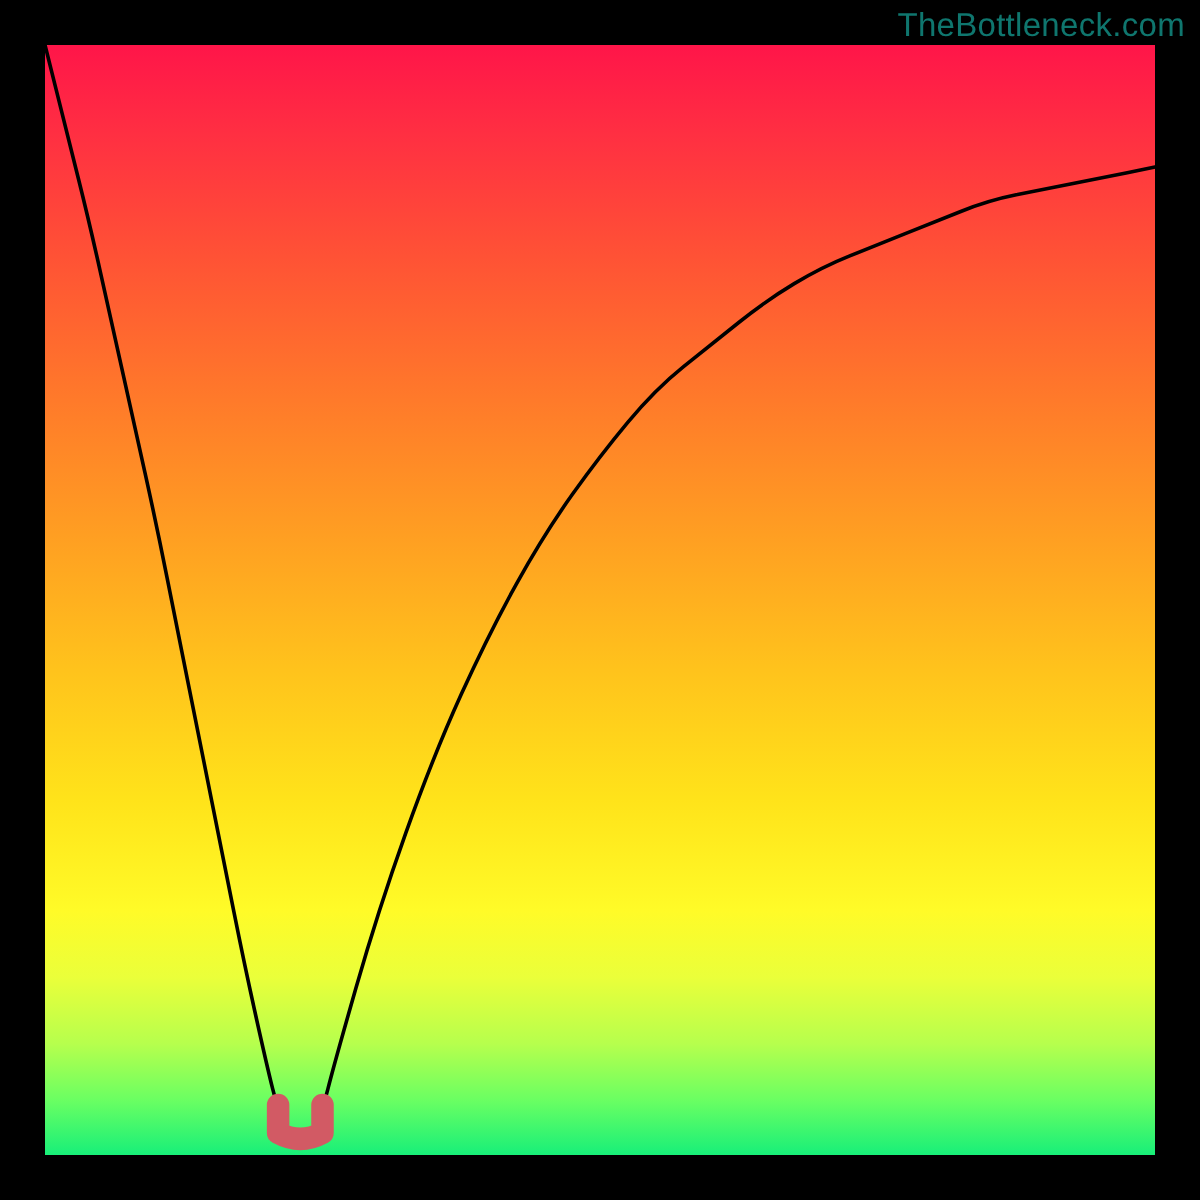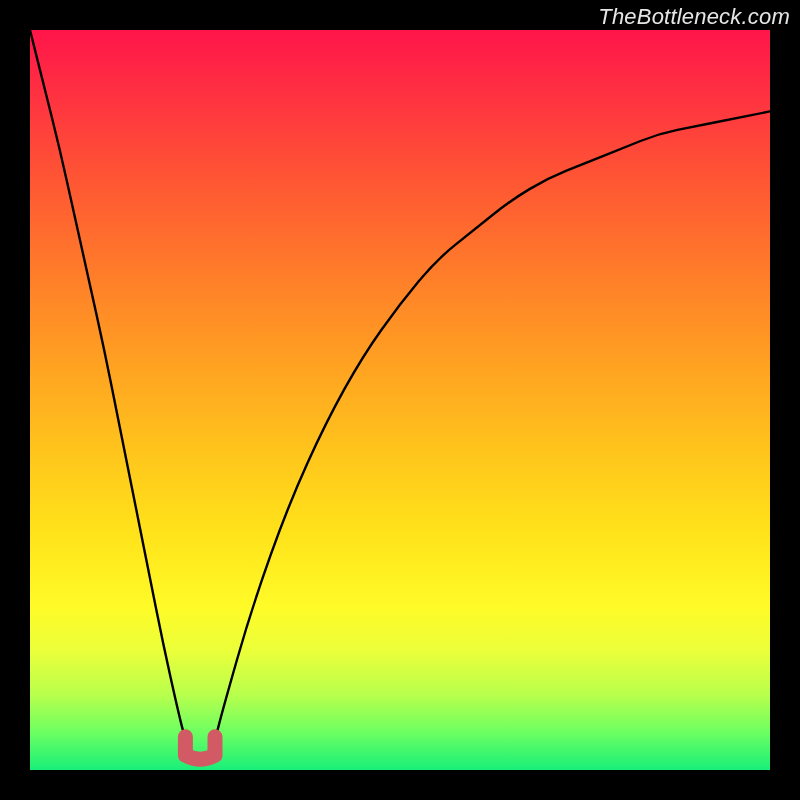--- a/index.html
+++ b/index.html
@@ -41,25 +41,24 @@
     position: absolute;
     inset: 0;
     width: 100%;
     height: 100%;
     overflow: visible;
   }
   .watermark {
     position: absolute;
     top: 4px;
     right: 10px;
-    color: #e5e5e5;
+    color: #0f766e;
     font-size: 22px;
     letter-spacing: 0.2px;
     user-select: none;
-    font-style: italic;
   }
 </style>
 </head>
 <body>
 
 <div class="frame">
 
   <div class="plot-area">
     <svg class="curve-svg" id="curve-svg" viewBox="0 0 740 740" preserveAspectRatio="none">
       <path id="curve-path" fill="none" stroke="#000000" stroke-width="2.4" stroke-linecap="round" stroke-linejoin="round" d="M 0.00 0.00 Q 0.00 0.00 7.40 29.60 Q 14.80 59.20 22.20 88.80 Q 29.60 118.40 37.00 151.70 Q 44.40 185.00 51.80 218.30 Q 59.20 251.60 66.60 284.90 Q 74.00 318.20 81.40 355.20 Q 88.80 392.20 96.20 429.20 Q 103.60 466.20 111.00 503.20 Q 118.40 540.20 125.80 577.20 Q 133.20 614.20 140.60 647.50 Q 148.00 680.80 151.70 695.60 Q 155.40 710.40 159.10 717.80 Q 162.80 725.20 166.50 725.20 Q 170.20 725.20 173.90 725.20 Q 177.60 725.20 181.30 717.80 Q 185.00 710.40 188.70 695.60 Q 192.40 680.80 207.20 629.00 Q 222.00 577.20 240.50 525.40 Q 259.00 473.60 277.50 432.90 Q 296.00 392.20 314.50 358.90 Q 333.00 325.60 351.50 299.70 Q 370.00 273.80 388.50 251.60 Q 407.00 229.40 425.50 214.60 Q 444.00 199.80 462.50 185.00 Q 481.00 170.20 499.50 159.10 Q 518.00 148.00 536.50 140.60 Q 555.00 133.20 573.50 125.80 Q 592.00 118.40 610.50 111.00 Q 629.00 103.60 647.50 99.90 Q 666.00 96.20 684.50 92.50 Q 703.00 88.80 721.50 85.10 T 740.00 81.40"></path>

